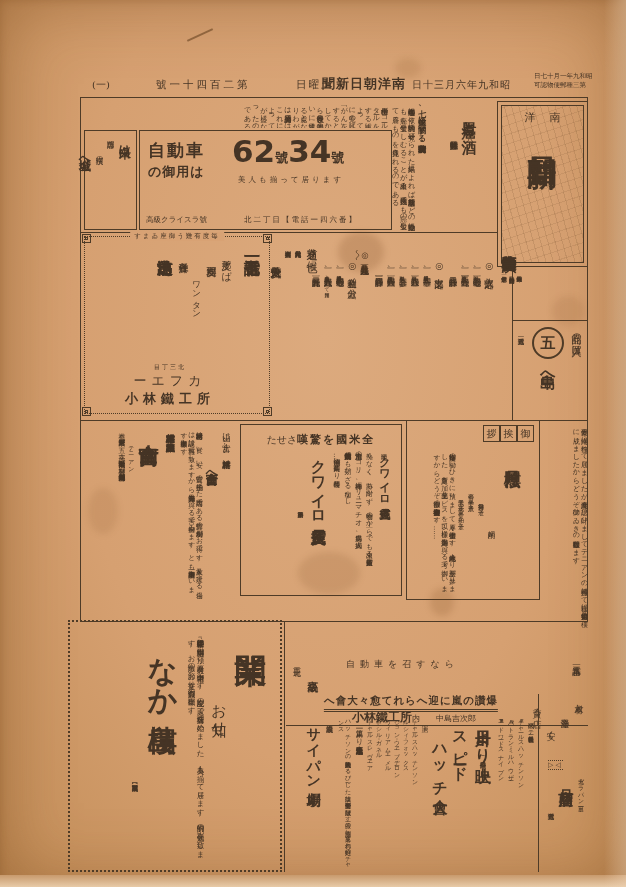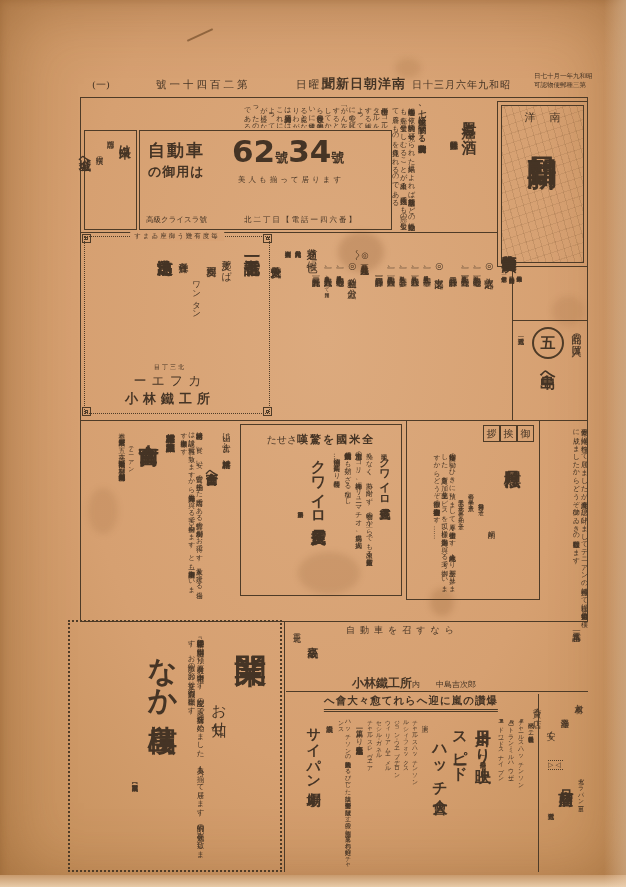--- a/index.html
+++ b/index.html
@@ -184,21 +184,21 @@
       <div style="font-size:7.5px;padding-top:76px">酌婦</div>
       <div style="font-size:6px;padding-top:50px">御目見得　道子</div>
       <div style="font-size:6px;padding-top:40px">藝者　千米子　八重子</div>
       <div style="font-size:6px;padding-top:46px">黑太子　花葉子　春子　和子　金子</div>
       <div style="font-size:6.8px;line-height:1.15;margin-left:3px">毎度格別の御いひきに預りまして厚く御禮申上ます、此度内地より新玉が參りました、新道を加へ萬全サービスを以て皆樣に御滿足を與へる考で御ざいますからどうぞ御散步の折御立寄被下樣御待申上ます。……</div>
     </div>
   </div>
 
   <div class="v" style="left:546px;top:424px;width:42px;height:192px;font-size:7px;line-height:1.18">常夏の南洋に憧れて居りましたが此度漸く思ひ叶ひましてテニアンの照月樓にて皆樣に御目見得致す樓に成りましたからどうぞ御ひゐきの程御願致します</div>
 
-  <div class="abs" style="left:286px;top:622px;width:302px;height:70px;border-bottom:1px solid #4e3b27">
+  <div class="abs" style="left:286px;top:656px;width:302px;height:70px;border-bottom:1px solid #4e3b27">
     <div class="v" style="left:4px;top:6px;font-size:8px">北二丁目</div>
     <div class="v b" style="left:18px;top:16px;font-size:11px">高級</div>
     <div class="hz" style="left:60px;top:2px;font-size:9px;letter-spacing:5px">自動車を召すなら</div>
     <div class="hz" style="left:66px;top:50px"><span class="b" style="font-size:12px">小林鐵工所</span><span style="font-size:8px">内</span><span style="font-size:8px;margin-left:16px">中島吉次郎</span></div>
     <div class="v" style="right:5px;top:4px;font-size:8.5px">電話一三八番</div>
   </div>
 
   <div class="abs" style="left:286px;top:694px;width:250px;height:178px">
     <div class="hz b" style="left:50%;top:0;transform:translateX(-50%);font-size:10.5px;letter-spacing:1px;border-bottom:3px double #4e3b27;padding-bottom:1px">へ會大々愈てれらへ迎に嵐の讚爆</div>
     <div class="vc" style="right:0;top:22px;height:150px">

